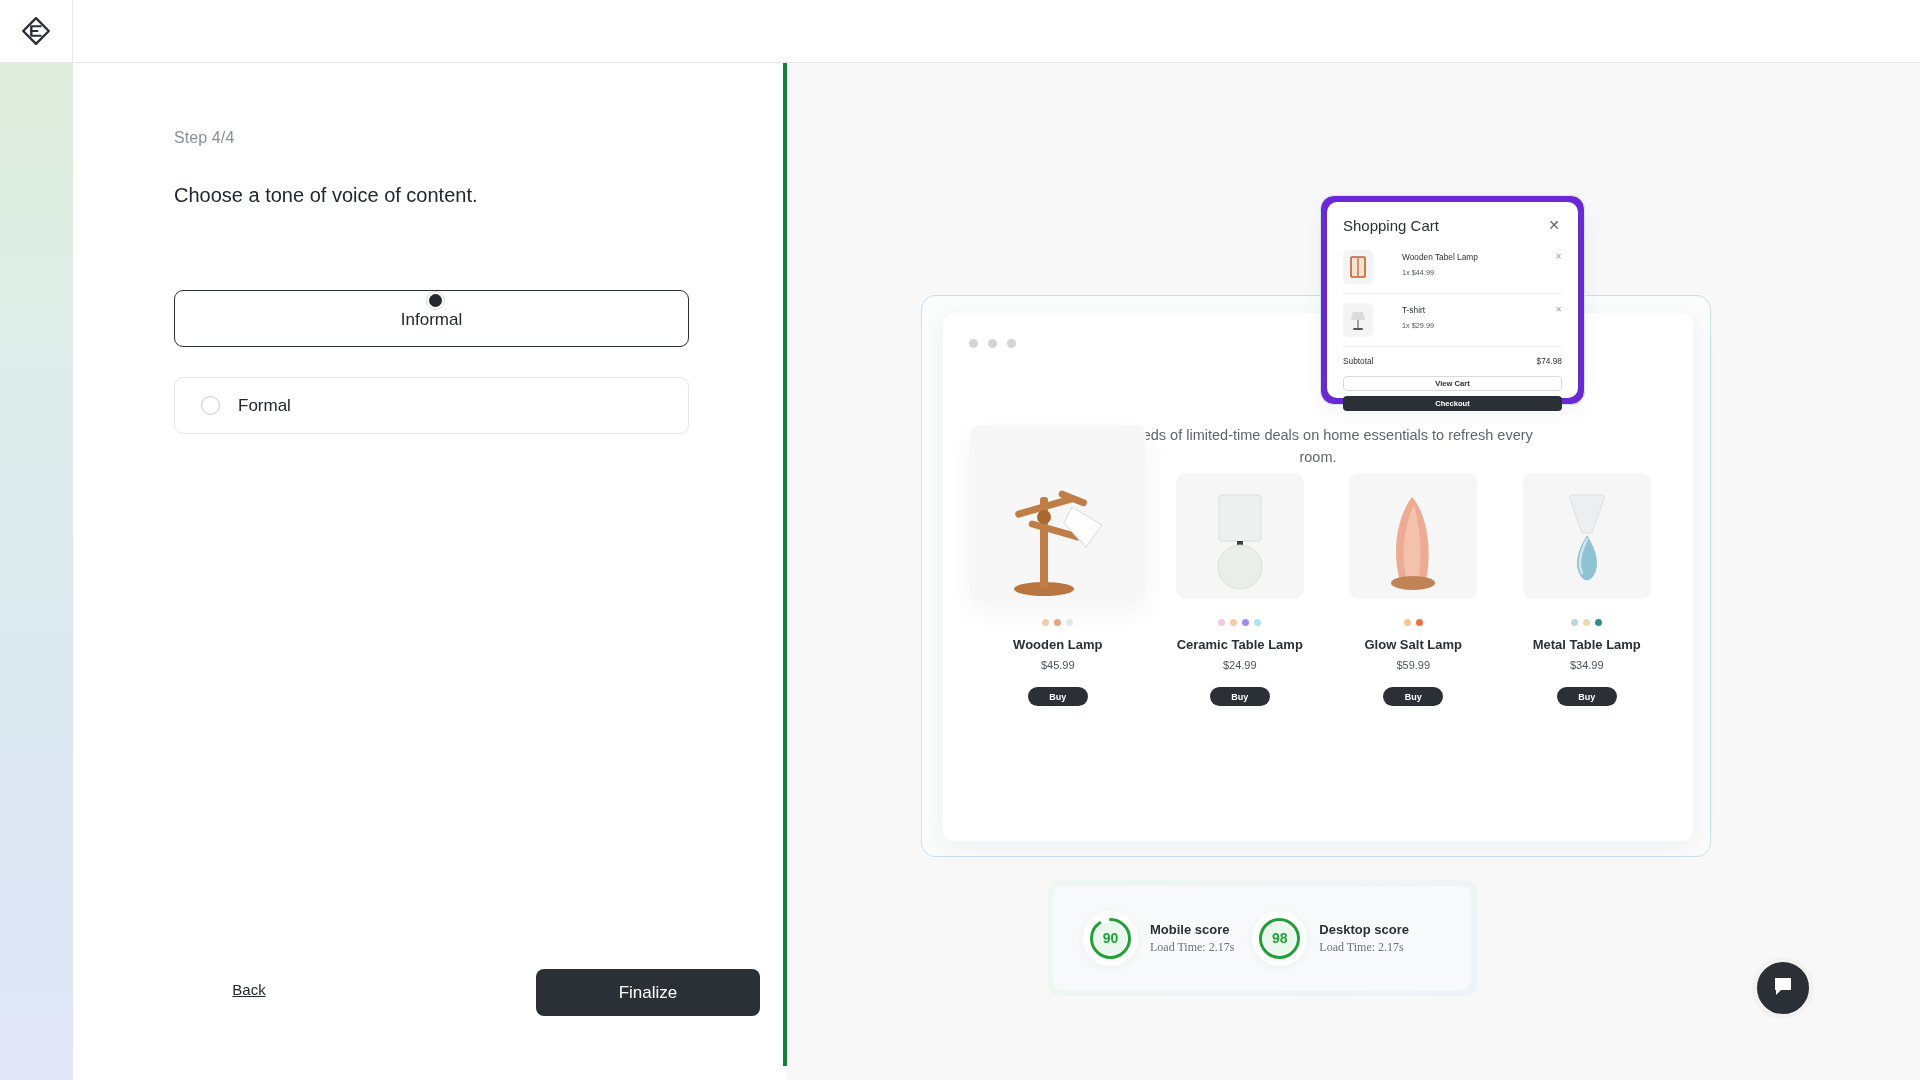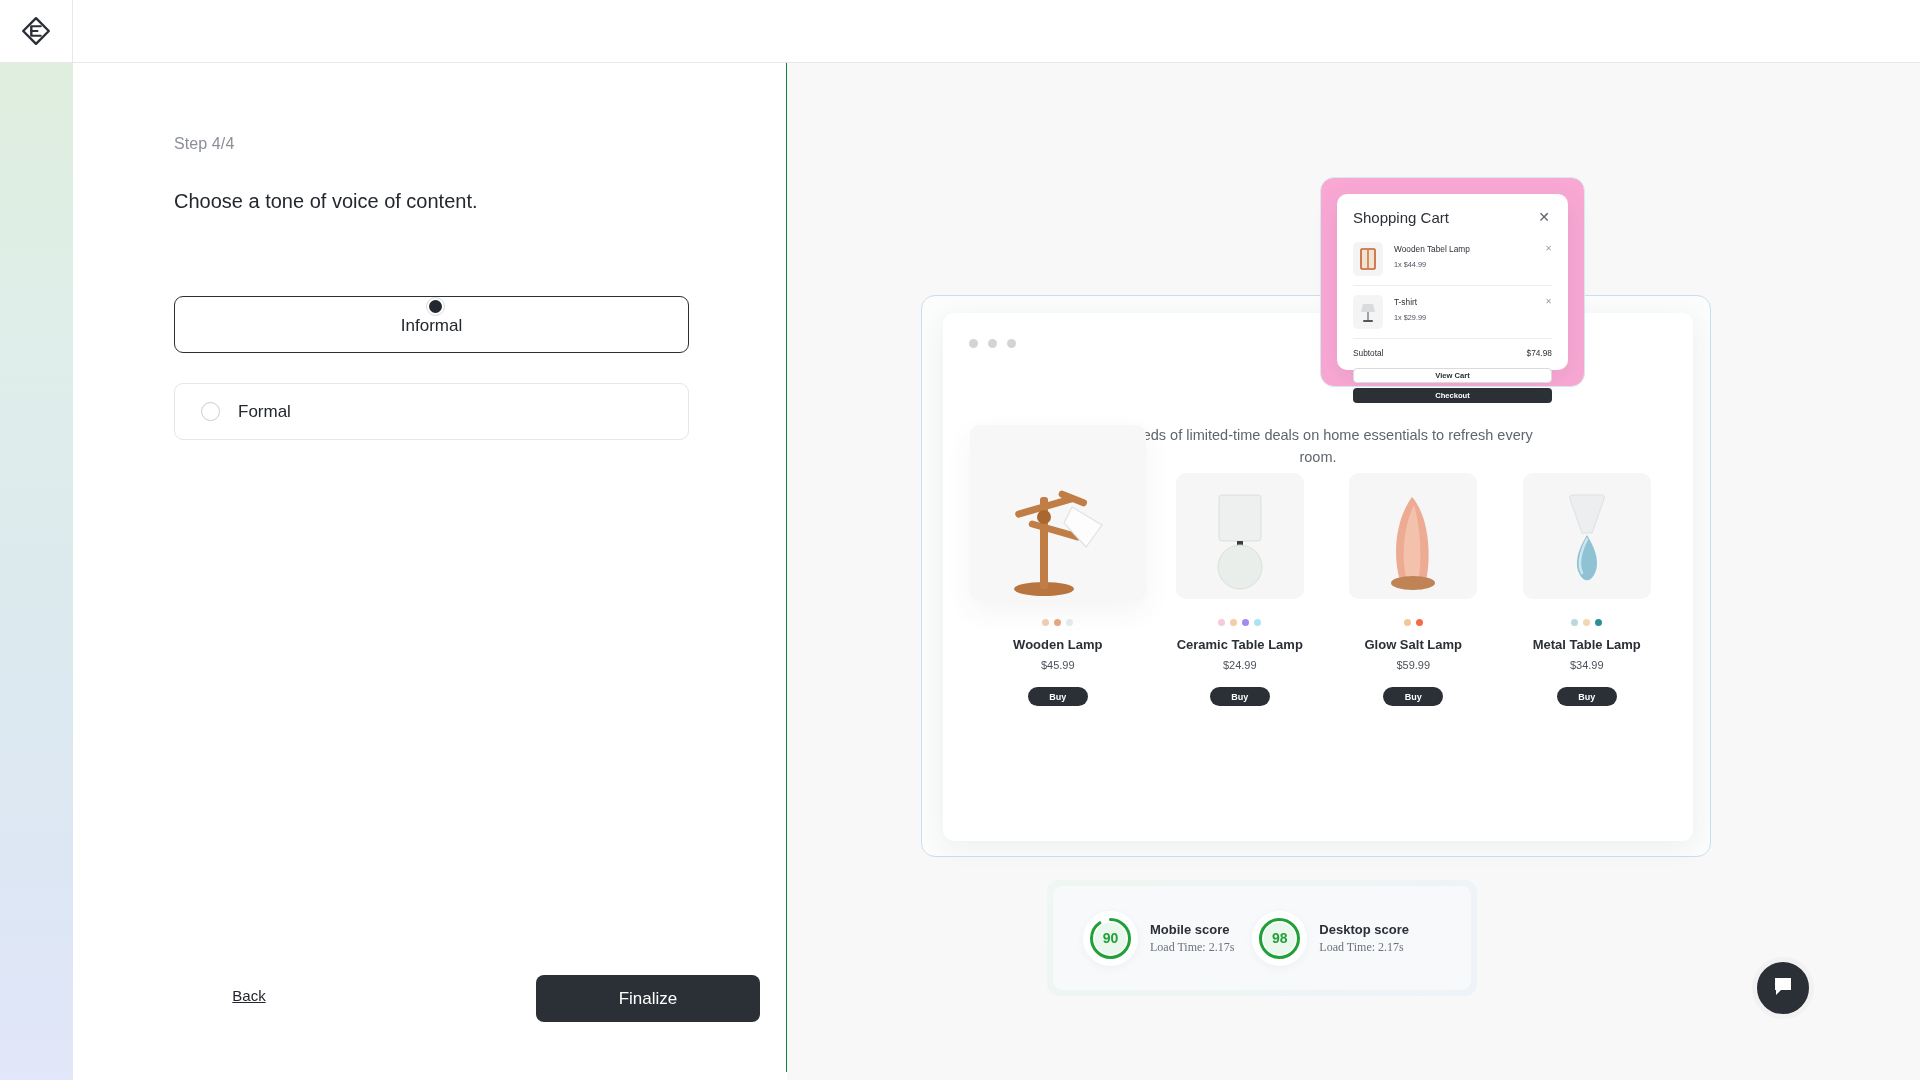--- a/index.html
+++ b/index.html
@@ -30,24 +30,24 @@
   
   .rail {
     position: absolute; top: 63px; left: 0;
     width: 73px; height: 1017px;
     background: linear-gradient(180deg, #dfeedd 0%, #dfeeea 28%, #dce9ef 58%, #dde6f5 85%, #e2e7fa 100%);
     z-index: 5;
   }
 
   
   .form-panel {
-    position: absolute; top: 55px; left: 73px;
+    position: absolute; top: 49px; left: 73px;
     width: 714px; height: 1017px;
     background: #ffffff;
-    border-right: 1px solid #15803d;
+    border-right: 4px solid #15803d;
     z-index: 10;
   }
   .step-label {
     position: absolute; top: 80px; left: 101px;
     font-size: 16px; color: #8a8f98; letter-spacing: .1px;
   }
   .question {
     position: absolute; top: 135px; left: 101px;
     font-size: 20px; color: #23272e; font-weight: 400;
   }
@@ -160,45 +160,45 @@
   .buy-btn {
     margin-top: 16px;
     width: 60px; height: 19px; border-radius: 10px;
     background: #2b2f36; color: #fff; border: none;
     font-size: 9px; font-weight: 700; font-family: inherit;
     cursor: pointer;
   }
 
   
   .cart-outer {
-    position: absolute; left: 533px; top: 114px;
+    position: absolute; left: 533px; top: 132px;
     width: 265px; height: 210px;
     border-radius: 14px;
     border: 1.5px solid #d7eaf2;
-    background: #f9a8d4;
-    padding: 16px;
+    background: #6d28d9;
+    padding: 6px;
     z-index: 20;
   }
   .cart {
     width: 100%; height: 100%;
     background: #fff; border-radius: 10px;
     box-shadow: 0 8px 26px rgba(60,70,90,.10);
     padding: 14px 16px;
     position: relative;
   }
   .cart-head {
     display: flex; align-items: center; justify-content: space-between;
     margin-bottom: 13px;
   }
   .cart-title { font-size: 15px; color: #2b2f36; }
   .x-btn {
     background: none; border: none; cursor: pointer;
     color: #5f656e; font-size: 14px; line-height: 1; font-family: inherit; padding: 2px;
   }
-  .cart-row { display: flex; align-items: flex-start; gap: 11px; padding: 3px 0; }
+  .cart-row { display: flex; align-items: flex-start; gap: 29px; padding: 3px 0; }
   .thumb {
     width: 30px; height: 34px; border-radius: 5px; background: #f4f4f4;
     display: flex; align-items: center; justify-content: center; flex: none;
   }
   .thumb svg { display: block; }
   .ci-body { flex: 1; padding-top: 2px; }
   .ci-name { font-size: 8.3px; color: #2b2f36; }
   .ci-qty { font-size: 7.3px; color: #4c525b; margin-top: 6px; }
   .ci-x {
     background: none; border: none; cursor: pointer;

